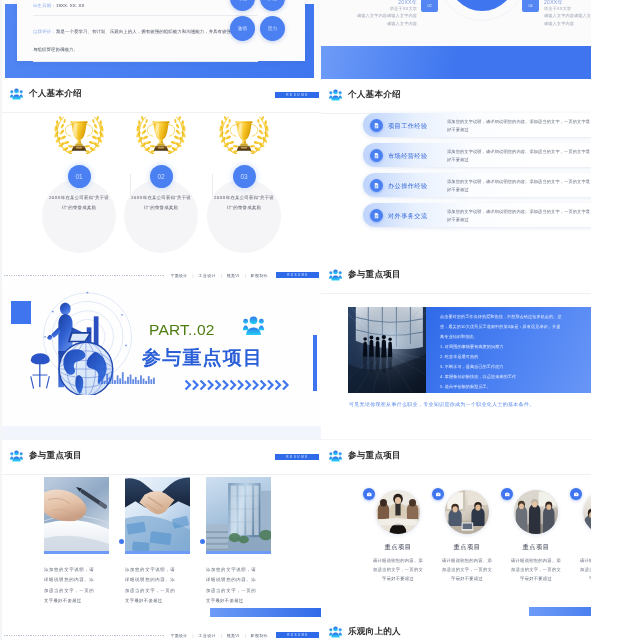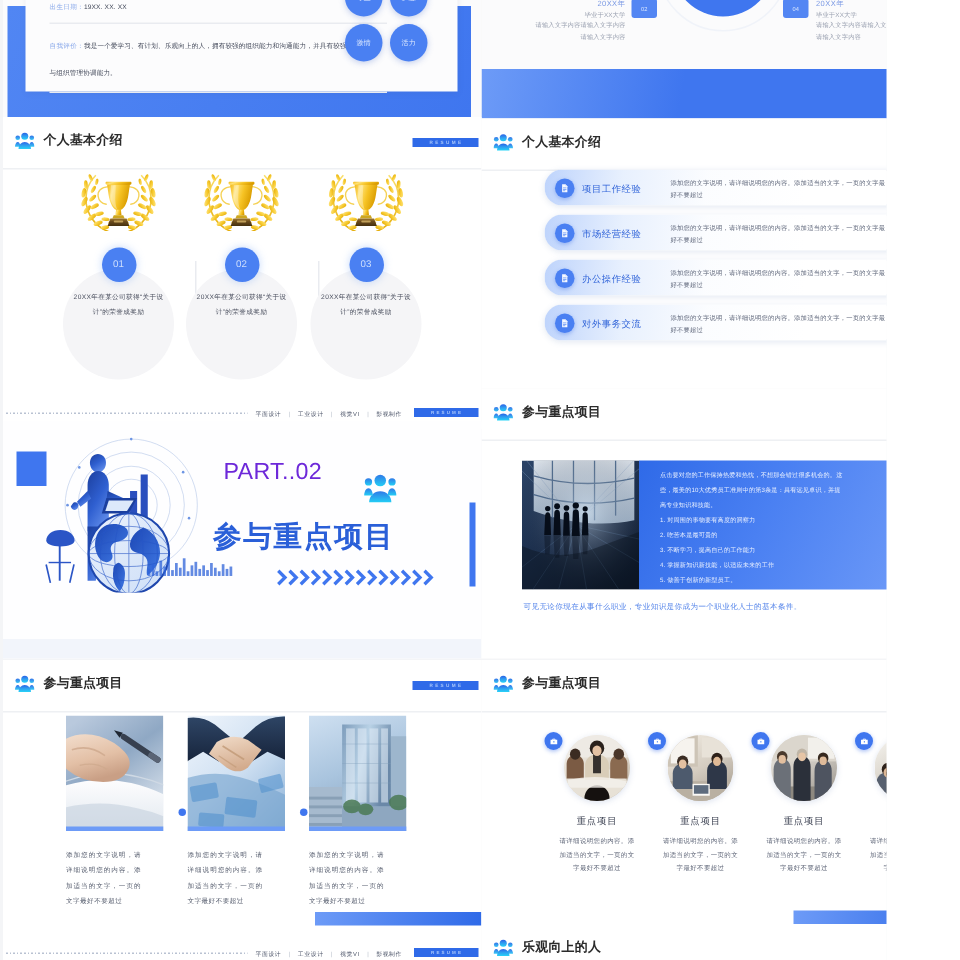--- a/index.html
+++ b/index.html
@@ -85,21 +85,21 @@
 .s4 .dot svg{width:7px;height:7px}
 .s4 .plabel{position:absolute;left:25px;top:8.5px;font-size:6.2px;color:#2f63d8;
   letter-spacing:.4px}
 .s4 .ptext{position:absolute;left:84px;right:10px;top:5px;font-size:4.2px;color:#5c6478;
   line-height:1.95;letter-spacing:.15px}
 
 
 .s5{background:#fefeff}
 .s5 .sq{position:absolute;left:9px;top:20px;width:20px;height:23px;background:#3f76ef}
 .s5 .illo{position:absolute;left:24px;top:7px;width:145px;height:107px}
-.s5 .part{position:absolute;left:147px;top:25px;font-size:15.5px;color:#6d28d9;letter-spacing:.2px}
+.s5 .part{position:absolute;left:147px;top:40px;font-size:15.5px;color:#4d7c0f;letter-spacing:.2px}
 .s5 .ttl2{position:absolute;left:140px;top:64px;font-size:19px;color:#2a5fd8;font-weight:bold;
   letter-spacing:1.2px}
 .s5 .pico{position:absolute;left:237px;top:34px;width:29px;height:20px}
 .s5 .pico svg{width:29px;height:20px;display:block}
 .s5 .chev{position:absolute;left:181px;top:98px;width:110px;height:12px}
 .s5 .botline{position:absolute;left:0;right:0;bottom:0;height:13px;background:#f2f5fb}
 .s5 .vbar{position:absolute;right:4px;top:54px;width:4px;height:56px;background:#3f76ef}
 
 
 .s6 .photo{position:absolute;left:27px;top:48px;width:78px;height:86px;overflow:hidden}

